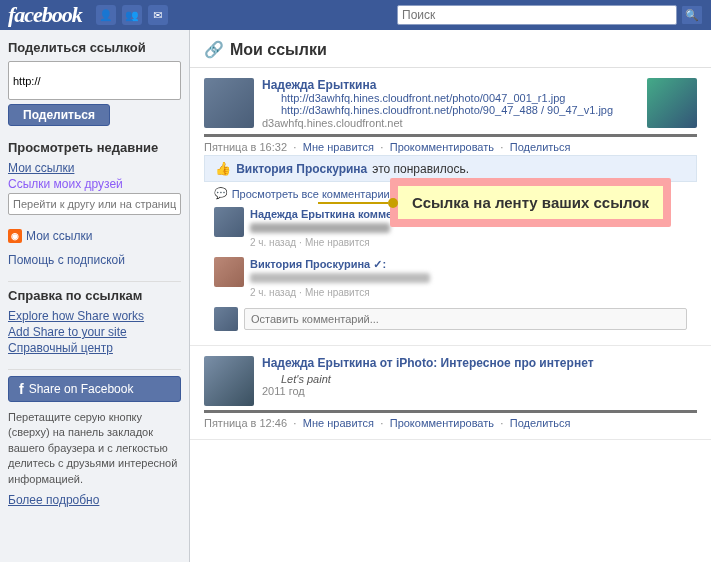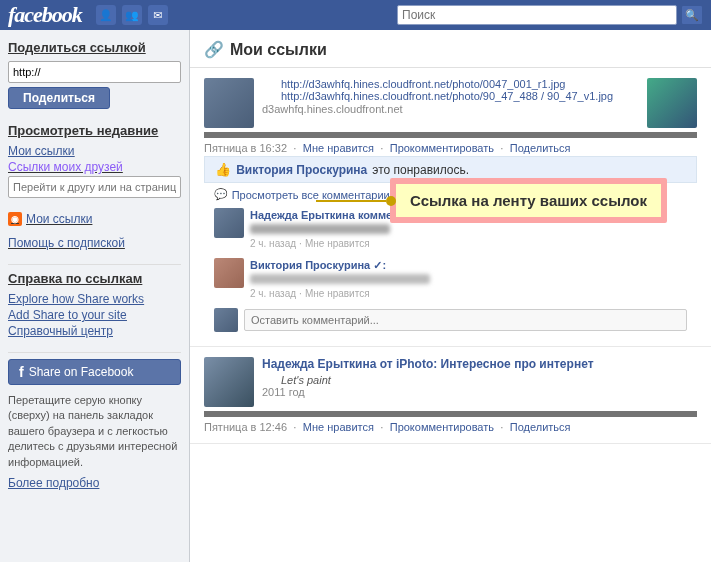--- a/index.html
+++ b/index.html
@@ -79,31 +79,30 @@
     .sidebar {
       width: 190px;
       background: #f0f2f5;
       border-right: 1px solid #c9cdd2;
       padding: 10px 8px;
       overflow-y: auto;
       flex-shrink: 0;
     }
     .sidebar-section {
       margin-bottom: 14px;
-      text-decoration: underline;
     }
     .sidebar-title {
       font-size: 13px;
       font-weight: bold;
       color: #333;
       margin-bottom: 6px;
     }
     .sidebar-input {
       width: 100%;
-      height: 22px;
+      height: 39px;
       border: 1px solid #aaa;
       border-radius: 2px;
       padding: 0 4px;
       font-size: 11px;
       margin-bottom: 4px;
       background: #fff;
     }
     .btn-share {
       background: #5b74a8;
       color: white;
@@ -264,21 +263,21 @@
     }
     .post-url-gray {
       color: #888;
       font-size: 11px;
     }
     .post-actions {
       font-size: 11px;
       color: #888;
       margin-top: 4px;
       padding-top: 4px;
-      border-top: 6px solid #737373;
+      border-top: 3px solid #737373;
     }
     .post-actions span {
       color: #888;
     }
     .post-actions a {
       color: #3b5998;
       text-decoration: none;
       cursor: pointer;
     }
     .post-actions .dot {
@@ -354,21 +353,21 @@
       background: #f8f8f8;
       color: #aaa;
     }
 
     
     .tooltip-box {
       position: absolute;
       left: 200px;
       top: 110px;
       background: #ffffc0;
-      border: 6px solid #fca5a5;
+      border: 8px solid #fca5a5;
       border-radius: 2px;
       padding: 8px 14px;
       font-size: 15px;
       font-weight: bold;
       color: #333;
       white-space: nowrap;
       z-index: 10;
     }
     .tooltip-dot {
       position: absolute;
@@ -492,20 +491,21 @@
         <span>Ссылка на ленту ваших ссылок</span>
       </div>
     </div>
 
     <div class="post">
       <div class="post-inner">
         <div class="avatar">
           <div class="avatar-img"></div>
         </div>
         <div class="post-content">
+          <span class="post-author">Надежда Ерыткина</span>
           <a class="post-url">http://d3awhfq.hines.cloudfront.net/photo/0047_001_r1.jpg</a>
           <a class="post-url">http://d3awhfq.hines.cloudfront.net/photo/90_47_488 / 90_47_v1.jpg</a>
           <span class="post-url-gray">d3awhfq.hines.cloudfront.net</span>
         </div>
 
         <div style="width:50px;height:50px;background:linear-gradient(135deg,#4a8,#357);border-radius:2px;flex-shrink:0;"></div>
       </div>
       <div class="post-actions">
         <span>Пятница в 16:32</span>
         <span class="dot">·</span>

